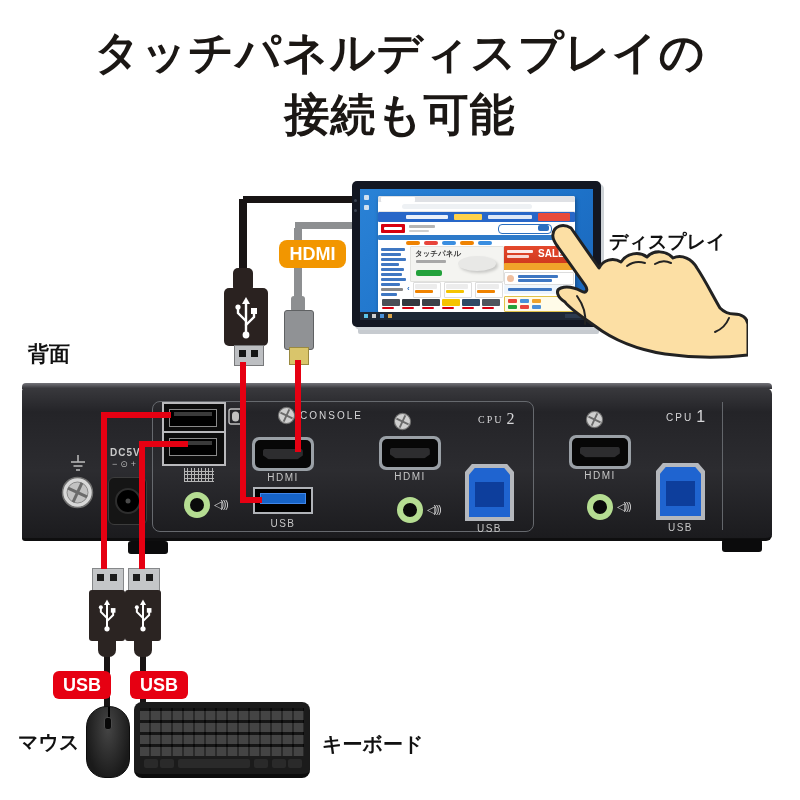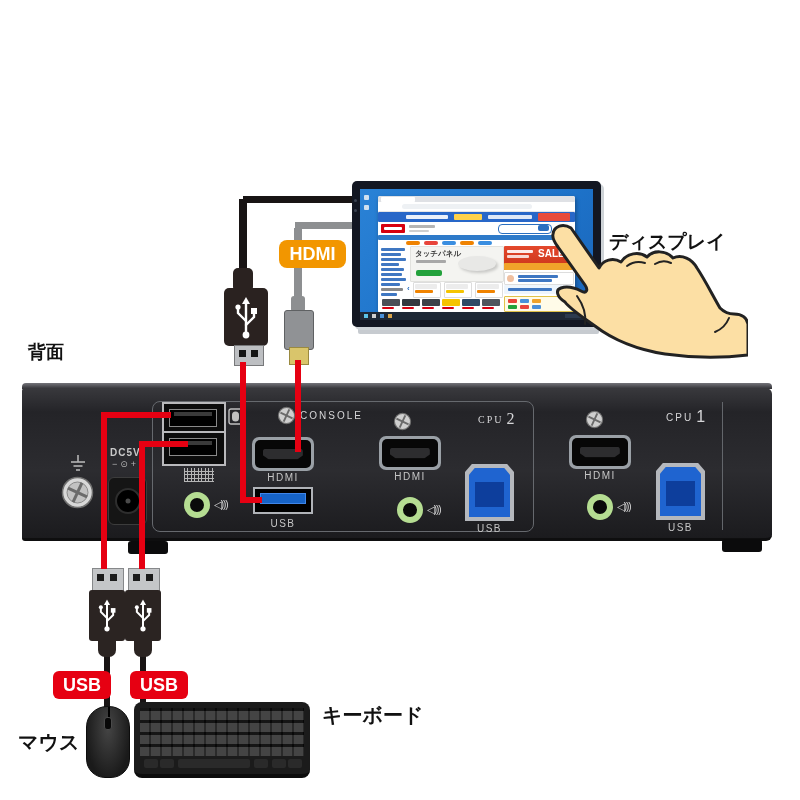--- a/index.html
+++ b/index.html
@@ -105,22 +105,26 @@
   .kbd .space{position:absolute;left:44px;bottom:6px;width:72px;height:9px;background:#2a2a2a;border-radius:2px;}
   .kbd .bkey{position:absolute;bottom:6px;height:9px;background:#2a2a2a;border-radius:2px;width:14px;}
   
   .hand{left:543px;top:222px;z-index:9;}
 </style>
 </head>
 <body>
 
 <div id="stage">
 
-
-  <div class="abs jp-label" style="left:28px;top:340px;font-size:18px;">背面</div>
+  <div class="abs title">
+    <div>タッチパネルディスプレイの</div>
+    <div>接続も可能</div>
+  </div>
+
+  <div class="abs jp-label" style="left:28px;top:340px;font-size:21px;">背面</div>
 
   <div class="abs cable-black" style="left:243px;top:196px;width:117px;height:7px;"></div>
   <div class="abs cable-black" style="left:239px;top:199px;width:8px;height:72px;"></div>
   <div class="abs cable-gray" style="left:295px;top:222px;width:65px;height:7px;"></div>
   <div class="abs cable-gray" style="left:294px;top:228px;width:8px;height:74px;"></div>
 
   <div class="abs usbA-body" style="left:233px;top:268px;width:20px;height:24px;"></div>
   <div class="abs usbA-body" style="left:224px;top:288px;width:44px;height:58px;">
     <svg width="26" height="44" viewBox="0 0 26 44" style="position:absolute;left:9px;top:7px;">
       <g stroke="#fff" stroke-width="2.4" fill="none" stroke-linecap="round">
@@ -438,15 +442,15 @@
   <div class="abs kbd">
     <span class="keys"></span>
     <span class="space"></span>
     <span class="bkey" style="left:10px;"></span>
     <span class="bkey" style="left:26px;"></span>
     <span class="bkey" style="left:120px;"></span>
     <span class="bkey" style="left:138px;"></span>
     <span class="bkey" style="left:154px;"></span>
   </div>
   <div class="abs jp-label" style="left:18px;top:729px;font-size:20px;">マウス</div>
-  <div class="abs jp-label" style="left:322px;top:702px;font-size:20px;">キーボード</div>
+  <div class="abs jp-label" style="left:322px;top:731px;font-size:20px;">キーボード</div>
 
 </div>
 
 </body></html>

